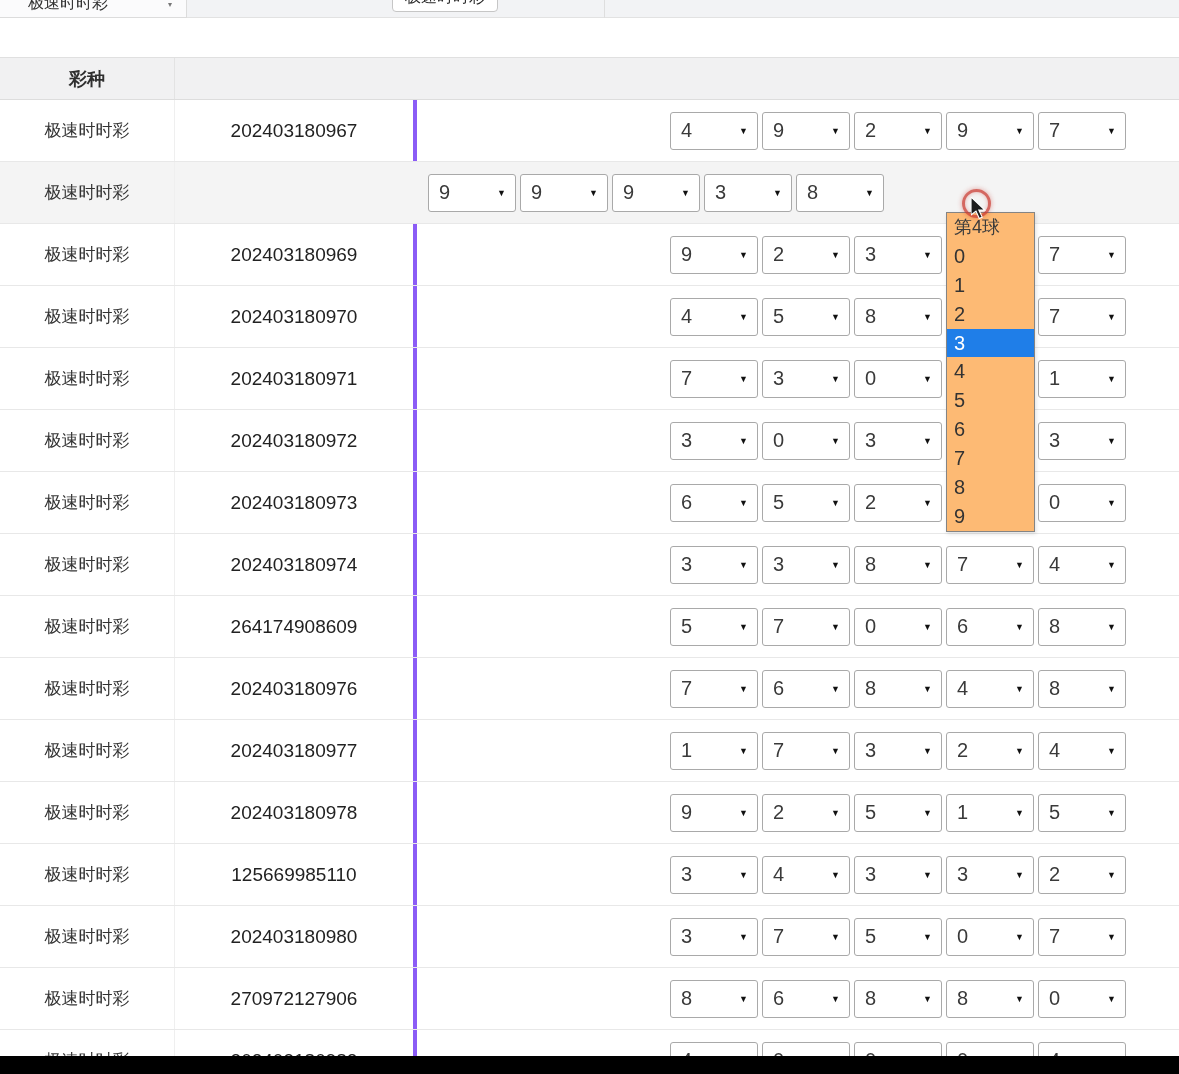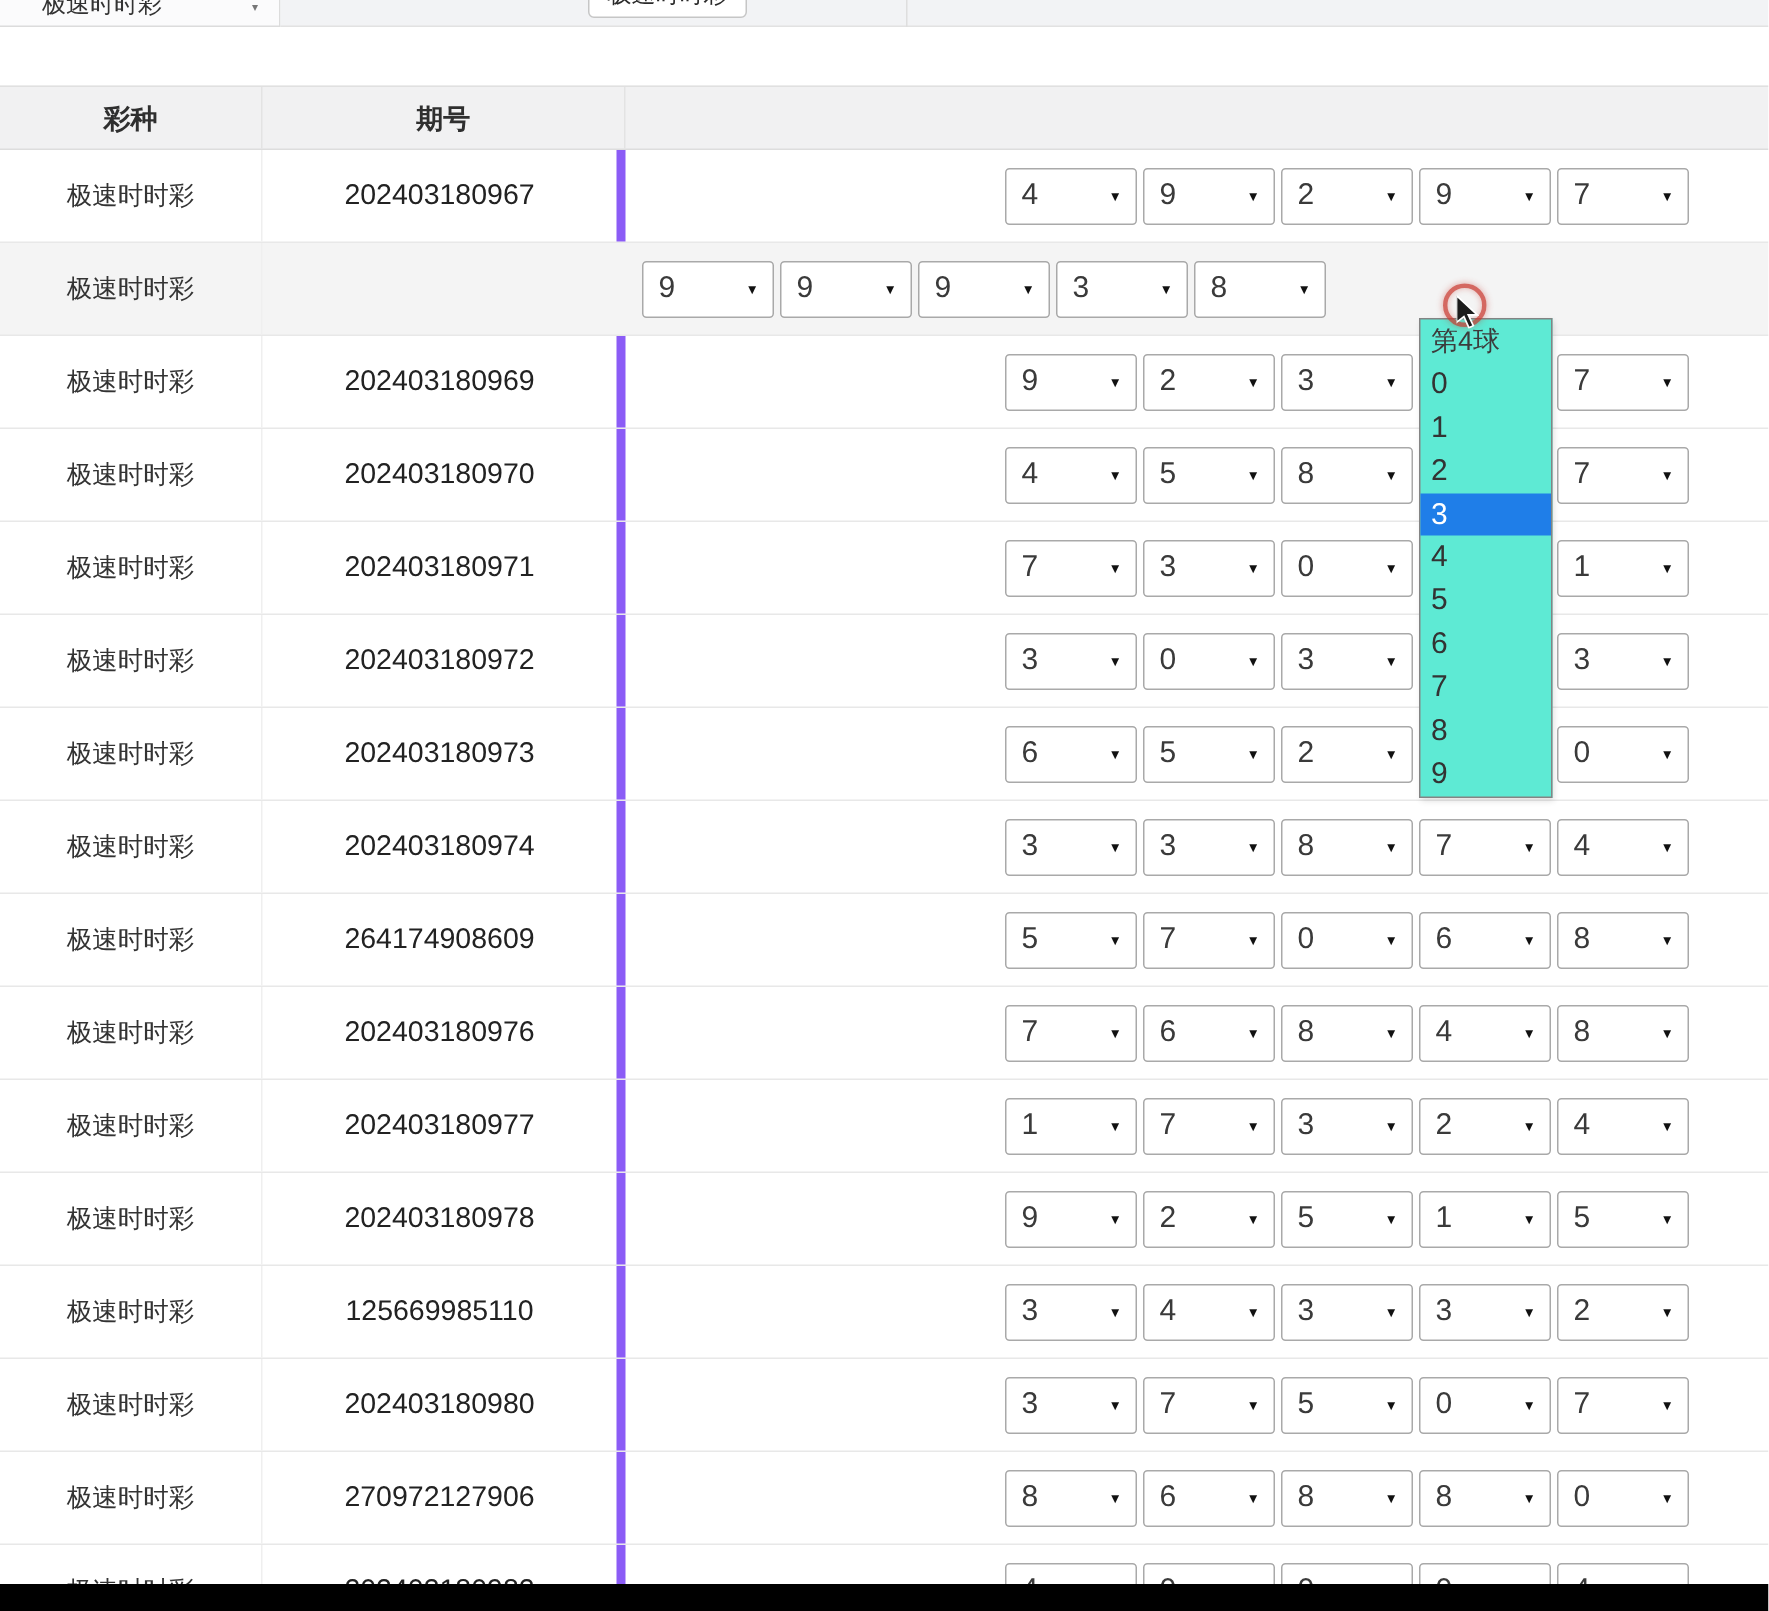--- a/index.html
+++ b/index.html
@@ -26,33 +26,33 @@
   .th { display:flex; align-items:center; justify-content:center;
     font-size:18px; font-weight:bold; color:#2f2f2f; }
   .th.c1 { width:175px; border-right:1px solid #e3e3e3; }
   .th.c2 { width:242px; border-right:1px solid #e3e3e3; }
   .th.c3 { flex:1; padding-left:266px; }
 
   .row { display:flex; height:62px; background:#fff; border-bottom:1px solid #e8e8e8; }
   .row.hovered { background:#f4f4f4; }
   .td { display:flex; align-items:center; justify-content:center; }
   .td.c1 { width:175px; font-size:17px; color:#333; border-right:1px solid #efefef; }
-  .td.c2 { width:242px; font-size:19px; color:#222; border-right:6px solid #8b5cf6; }
+  .td.c2 { width:242px; font-size:19px; color:#222; border-right:4px solid #8b5cf6; }
   .td.c3 { flex:1; justify-content:flex-start; padding-left:253px; gap:4px; }
 
   .numsel { position:relative; width:88px; height:38px; background:#fff;
     border:1px solid #a9a9a9; border-radius:3px; }
   .numsel .val { position:absolute; left:10px; top:50%; transform:translateY(-53%);
     font-size:20px; color:#3a3a3a; }
   .numsel .arr { position:absolute; right:9px; top:50%; transform:translateY(-50%);
     font-size:9px; color:#111; }
 
   
   .dropdown-panel { position:absolute; left:946px; top:212px; width:89px;
-    background:#5eead4; border:1px solid #848484; z-index:10;
+    background:#fdba74; border:1px solid #848484; z-index:10;
     box-shadow:1px 2px 4px rgba(0,0,0,0.12); }
   .dd-option { height:28.9px; display:flex; align-items:center; padding-left:7px;
     font-size:20px; color:#333; }
   .dd-option.placeholder { font-size:18px; color:#3c3c3c; }
   .dd-option.selected { color:#fff; }
 
   
   .click-ring { position:absolute; left:962px; top:189px; width:29px; height:29px;
     border-radius:50%; border:3px solid rgba(201,57,48,0.75);
     box-shadow:0 0 5px rgba(201,57,48,0.45), inset 0 0 4px rgba(201,57,48,0.35); z-index:20; }
@@ -72,21 +72,20 @@
   </div>
   <div class="topbar-right">
     <div class="topbar-btn">极速时时彩</div>
     <div class="topbar-divider"></div>
   </div>
 </div>
 
 <div class="table">
   <div class="thead">
     <div class="th c1">彩种</div>
-    <div class="th c2">期号</div>
   </div>
   <div id="tbody">
       <div class="row">
         <div class="td c1">极速时时彩</div>
         <div class="td c2">202403180967</div>
         <div class="td c3">
           <div class="numsel">
             <span class="val">4</span>
             <span class="arr">▼</span>
           </div>

